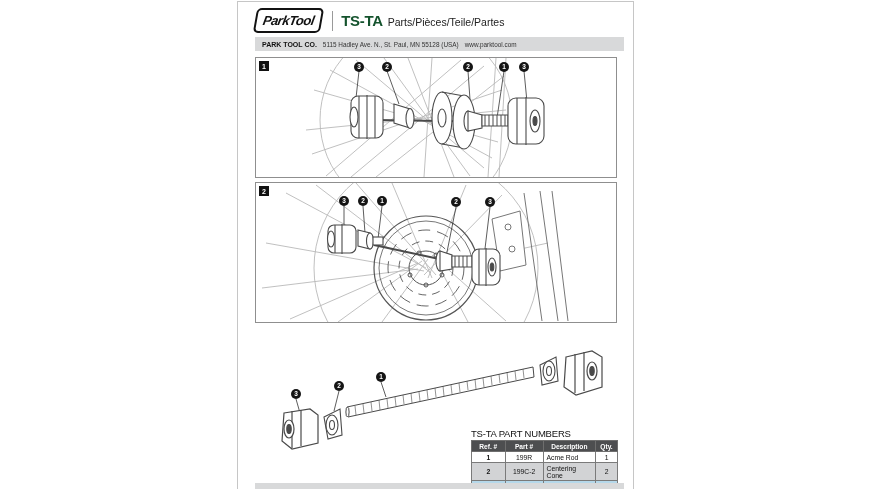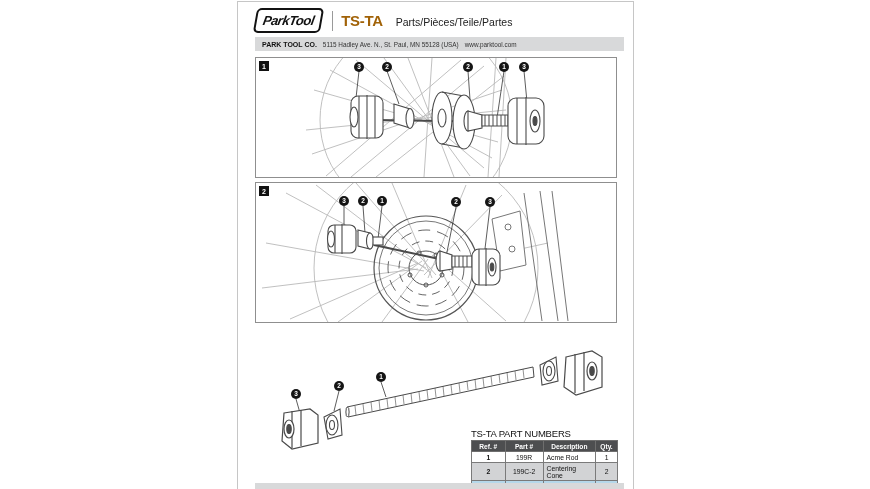--- a/index.html
+++ b/index.html
@@ -19,22 +19,22 @@
     display:inline-block;transform:skewX(-10deg);
     border:2px solid #121212;border-radius:5px;background:#fff;
     padding:1px 6px 2px 6px;
   }
   .logo span{
     display:inline-block;font-weight:bold;font-style:italic;
     font-size:13px;letter-spacing:-0.5px;color:#121212;
     font-family:"Liberation Sans", sans-serif;
   }
   .hdr-divider{width:1px;height:20px;background:#9a9a9a;margin:0 8px 0 10px;}
-  .model{font-size:15px;font-weight:bold;letter-spacing:-0.3px;color:#a16207;}
-  .subtitle{font-size:10.5px;color:#222;margin-left:13px;padding-top:3px;}
+  .model{font-size:15px;font-weight:bold;letter-spacing:-0.3px;color:#14532d;}
+  .subtitle{font-size:10.5px;color:#222;margin-left:5px;padding-top:3px;}
   
   .addrbar{
     position:absolute;left:17px;top:35px;width:369px;height:14px;
     background:#d8d9da;display:flex;align-items:center;gap:6px;
     padding-left:7px;box-sizing:border-box;white-space:nowrap;overflow:hidden;
   }
   .addrbar .co-name{font-size:7px;font-weight:bold;color:#111;}
   .addrbar .co-addr,.addrbar .co-web{font-size:6.4px;color:#333;}
   
   .figbox{

